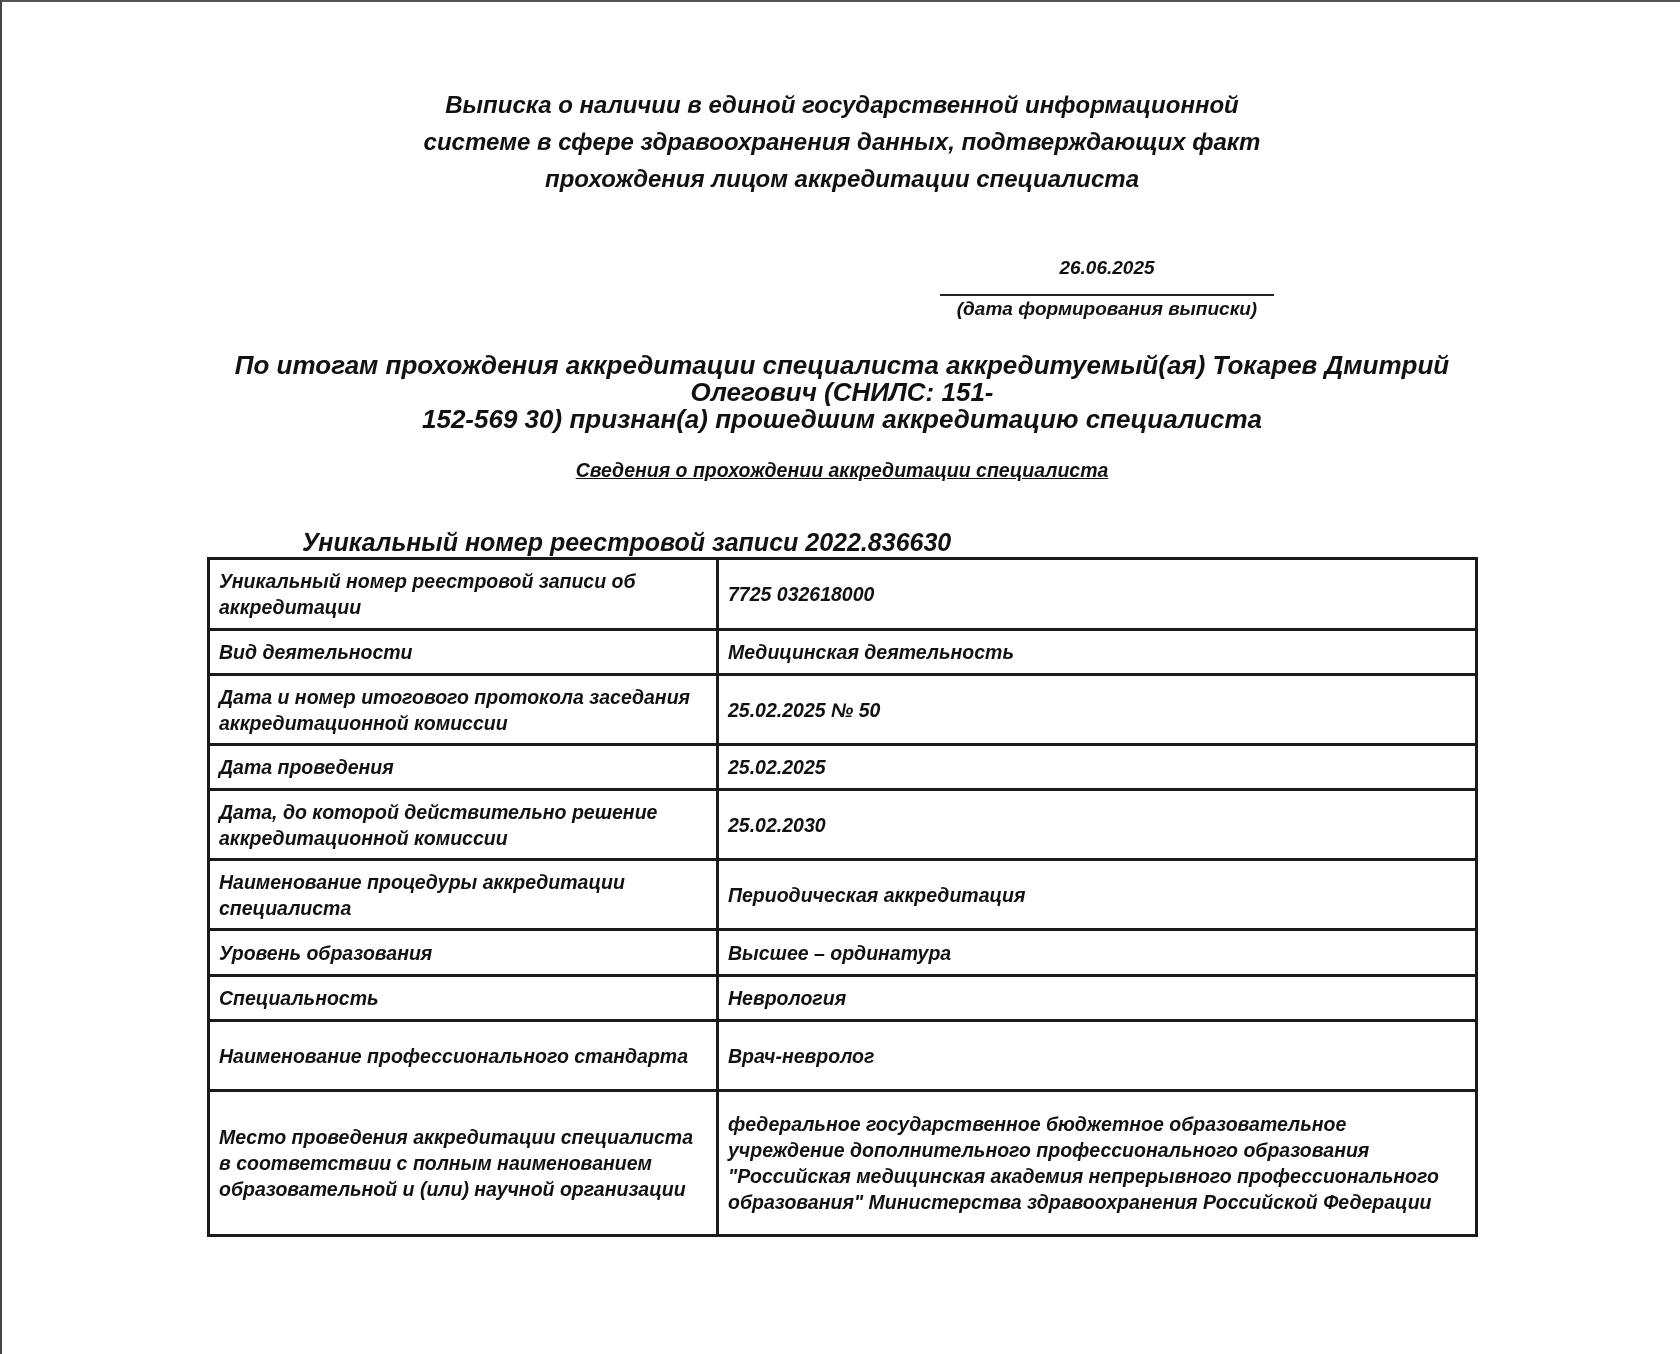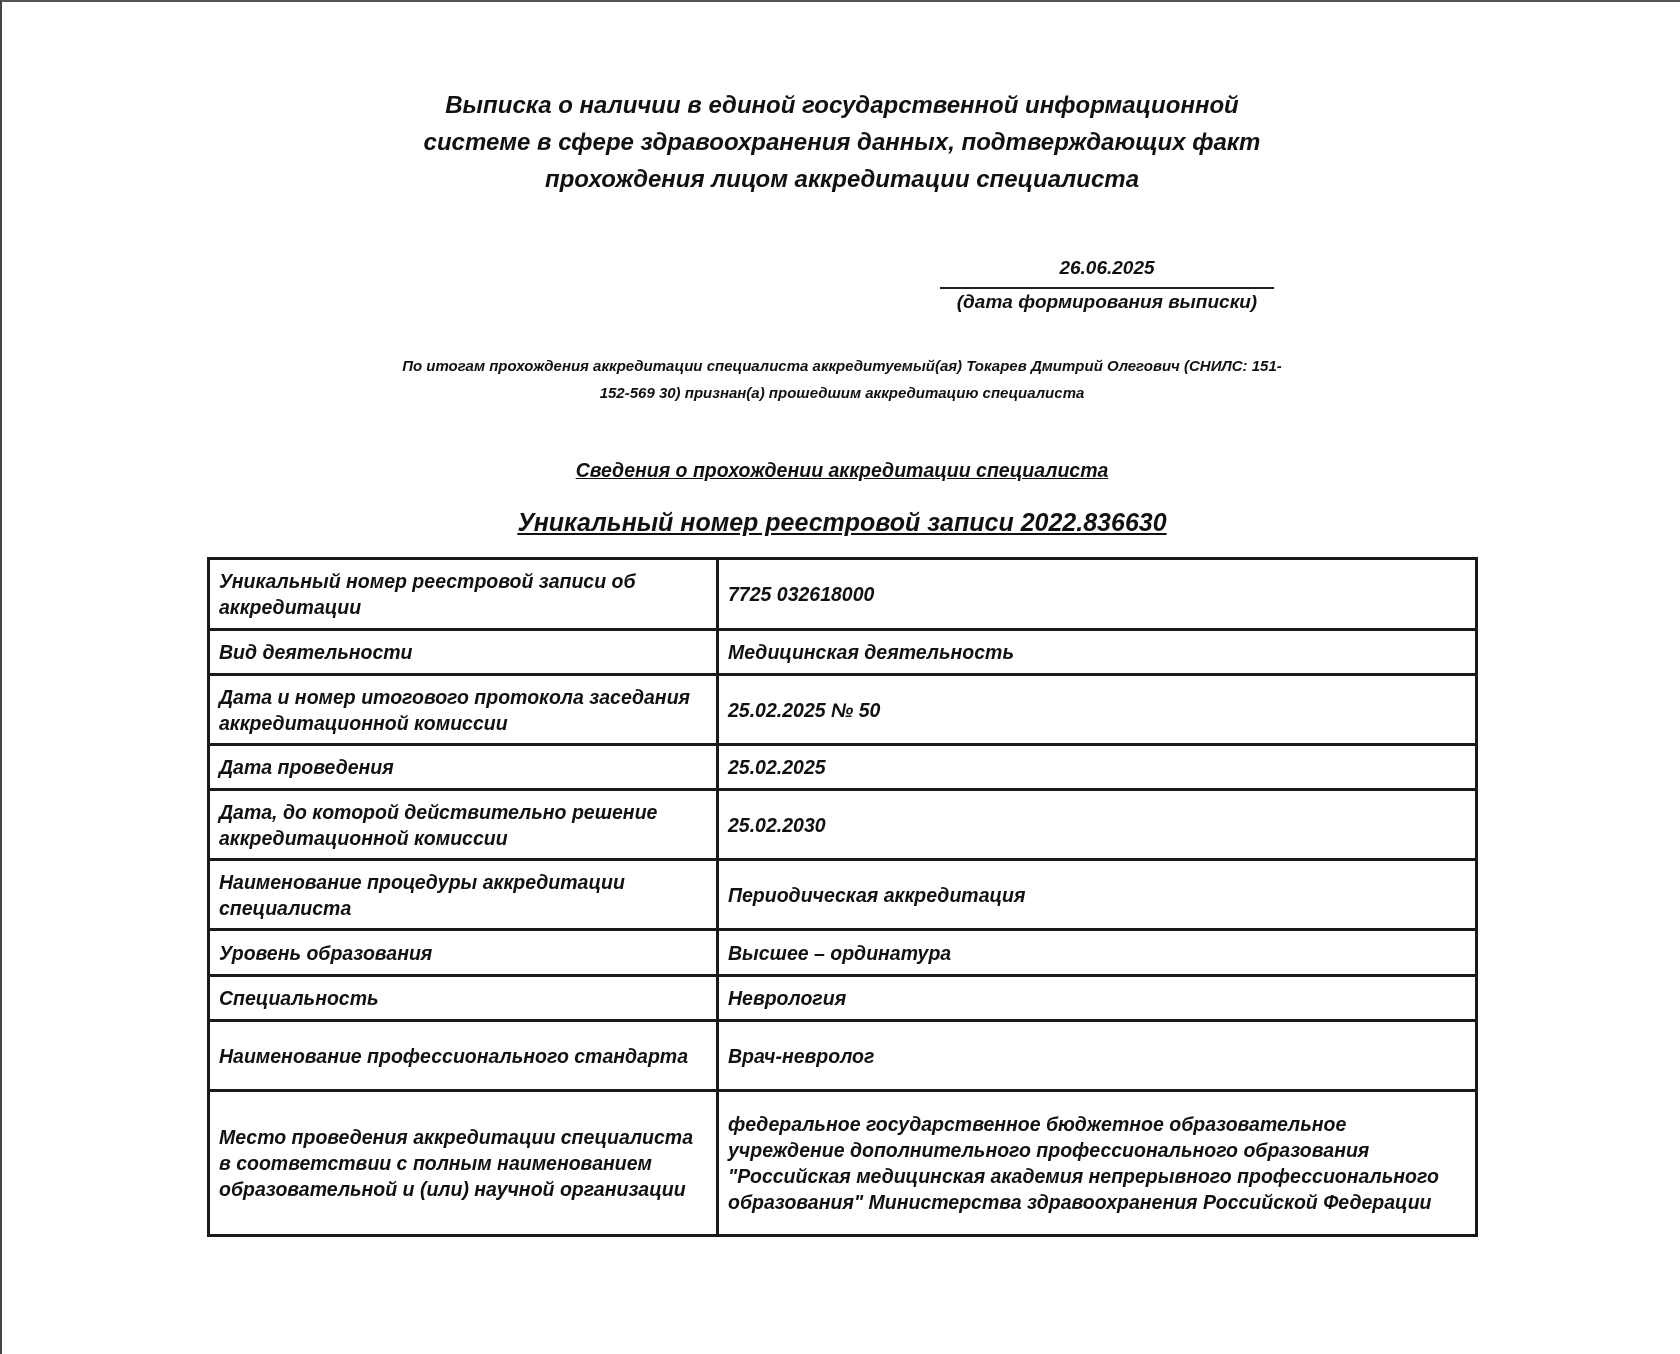--- a/index.html
+++ b/index.html
@@ -14,36 +14,36 @@
   .page { position: absolute; left: 0; top: 0; width: 1680px; height: 1354px; }
   .title {
     position: absolute; left: 300px; width: 1080px; top: 84px;
     text-align: center; font-weight: bold; font-style: italic;
     font-size: 24px; line-height: 37px;
   }
   .date-block {
     position: absolute; left: 938px; width: 334px; top: 254px;
     text-align: center; font-weight: bold; font-style: italic;
   }
-  .date-value { font-size: 19px; line-height: 24px; border-bottom: 2px solid #222; padding-bottom: 7px; }
+  .date-value { font-size: 19px; line-height: 24px; border-bottom: 2px solid #222; padding-bottom: 14px; }
   .date-caption { font-size: 19px; line-height: 26px; }
   .summary {
     position: absolute; left: 200px; width: 1280px; top: 350px;
     text-align: center; font-weight: bold; font-style: italic;
-    font-size: 15px; line-height: 27px;
+    font-size: 26px; line-height: 27px;
   }
   .section-title {
     position: absolute; left: 300px; width: 1080px; top: 455px;
     text-align: center; font-weight: bold; font-style: italic;
     font-size: 19.5px; line-height: 26px; text-decoration: underline;
   }
   .record-title {
-    position: absolute; left: 300px; width: 1080px; top: 504px;
-    text-align: center; font-weight: bold; font-style: italic;
-    font-size: 25px; line-height: 32px; text-decoration: underline;
+    position: absolute; left: 300px; width: 1080px; top: 524px;
+    font-weight: bold; font-style: italic;
+    font-size: 25px; line-height: 32px;
   }
   table.info {
     position: absolute; left: 205px; top: 555px; width: 1271px;
     border-collapse: collapse; border: 3px solid #1a1a1a;
   }
   table.info td {
     border: 3px solid #1a1a1a;
     font-weight: bold; font-style: italic; font-size: 19.5px; line-height: 26px;
     padding: 6px 9px; vertical-align: middle;
   }

